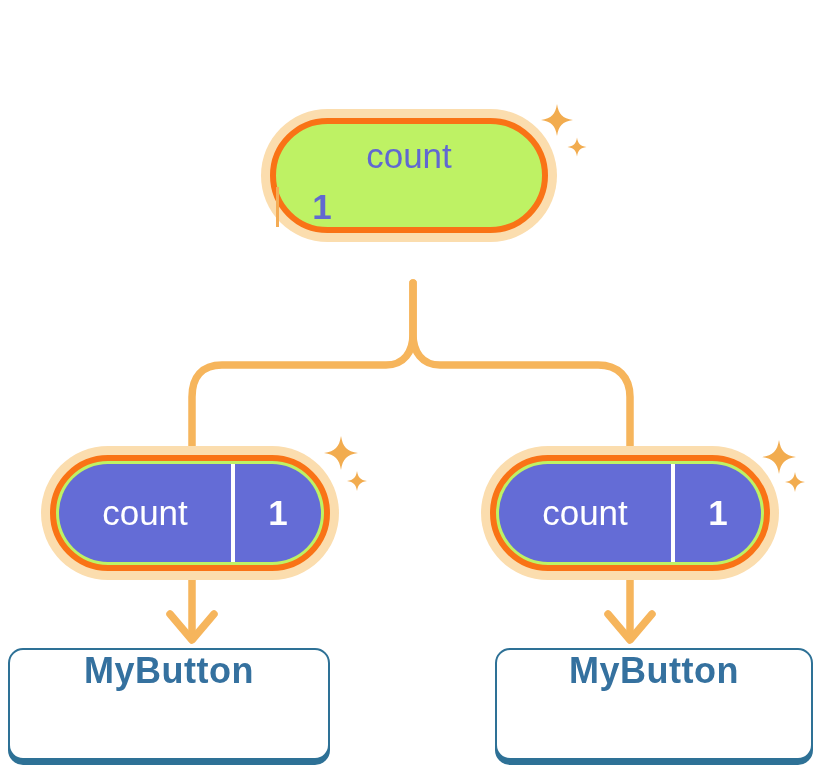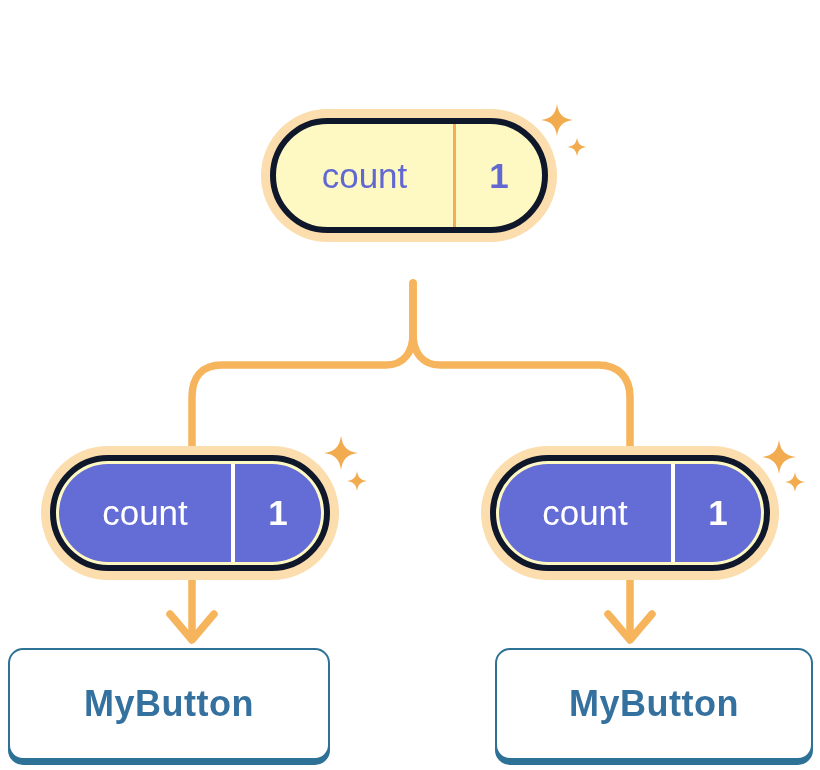--- a/index.html
+++ b/index.html
@@ -42,36 +42,37 @@
   }
   #app-card {
     left: 159px; top: 11px;
     width: 502px; height: 270px;
   }
   #app-card .card-title {
     margin-top: 34px;
   }
   .button-card {
     display: flex;
-    align-items: center;
+    align-items: flex-start;
     justify-content: center;
   }
   #button-card-left  { left: 8px;   top: 648px; width: 322px; height: 112px; }
   #button-card-right { left: 495px; top: 648px; width: 318px; height: 112px; }
 
   .pill {
     position: absolute;
     box-sizing: border-box;
-    background: #fef9c3;
-    border: 6px solid #0f172a;
+    background: #bef264;
+    border: 6px solid #f97316;
     border-radius: 999px;
     box-shadow: 0 0 0 9px #FBDDAE;
     display: flex;
     align-items: stretch;
     z-index: 20;
+    flex-direction: column;
   }
   #root-pill {
     left: 270px; top: 118px;
     width: 278px; height: 115px;
   }
   .pill-section {
     display: flex;
     align-items: center;
     justify-content: center;
     font-size: 35px;

